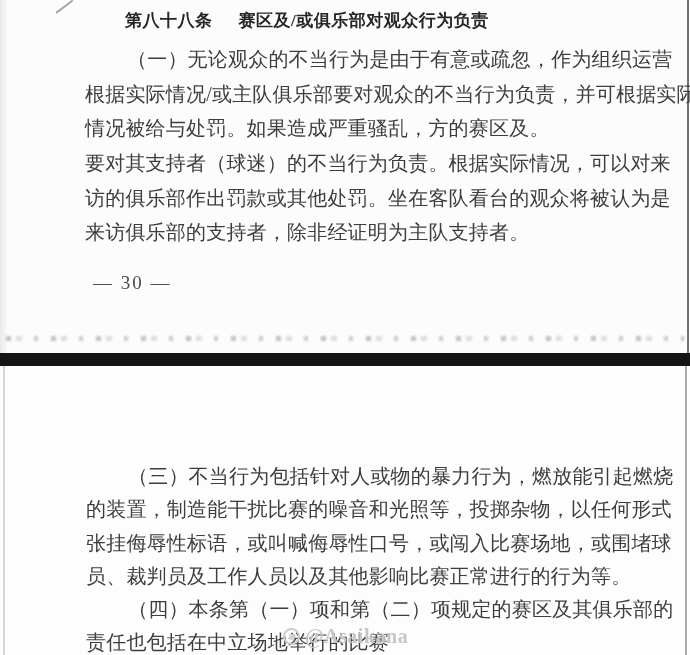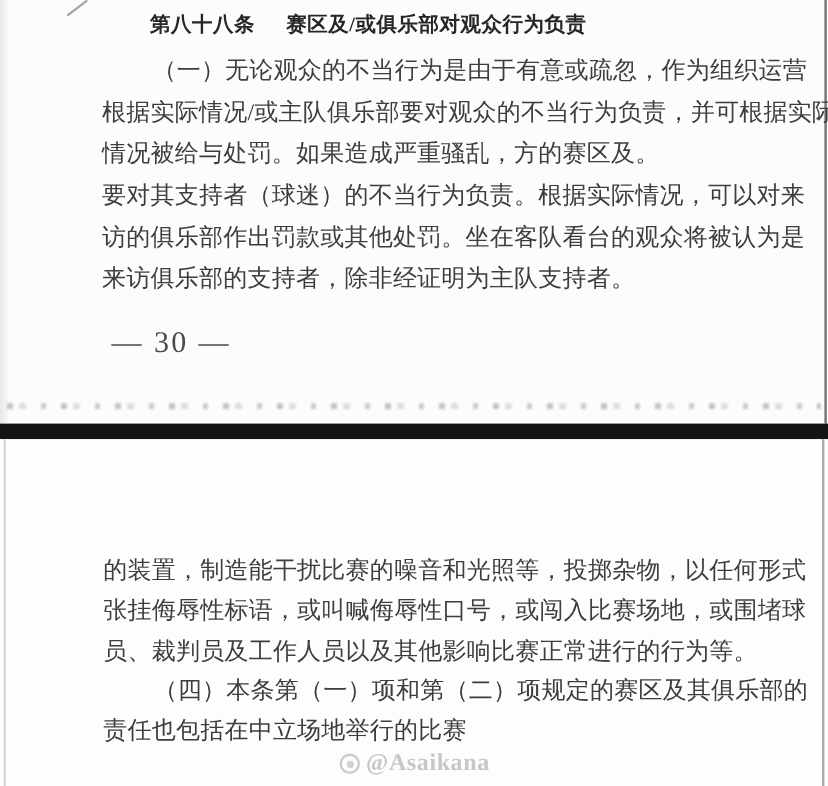--- a/index.html
+++ b/index.html
@@ -68,21 +68,21 @@
   .top-lines .line {
     height: 34.7px;
     line-height: 34.7px;
     white-space: nowrap;
   }
   .line.indent { padding-left: 42px; }
 
   .page-number {
     position: absolute;
     left: 93px; top: 272px;
-    font-size: 25px;
+    font-size: 19px;
     color: #4a4a4a;
     letter-spacing: 2px;
   }
 
   
   .cutoff-row {
     position: absolute;
     left: 6px; right: 6px; top: 336px;
     height: 5px;
     background: repeating-linear-gradient(90deg,
@@ -188,20 +188,21 @@
     <div class="cutoff-row"></div>
   </section>
 
   <div class="divider-bar"></div>
 
   <section class="page-bottom">
     <div class="left-line-bottom"></div>
     <div class="right-line-bottom"></div>
 
     <div class="textblock bottom-lines">
+      <div class="line indent">（三）不当行为包括针对人或物的暴力行为，燃放能引起燃烧</div>
       <div class="line">的装置，制造能干扰比赛的噪音和光照等，投掷杂物，以任何形式</div>
       <div class="line">张挂侮辱性标语，或叫喊侮辱性口号，或闯入比赛场地，或围堵球</div>
       <div class="line">员、裁判员及工作人员以及其他影响比赛正常进行的行为等。</div>
       <div class="line indent">（四）本条第（一）项和第（二）项规定的赛区及其俱乐部的</div>
       <div class="line">责任也包括在中立场地举行的比赛</div>
     </div>
 
     <div class="watermark">
       <span class="wm-icon"></span>
       <span class="wm-text">@Asaikana</span>

